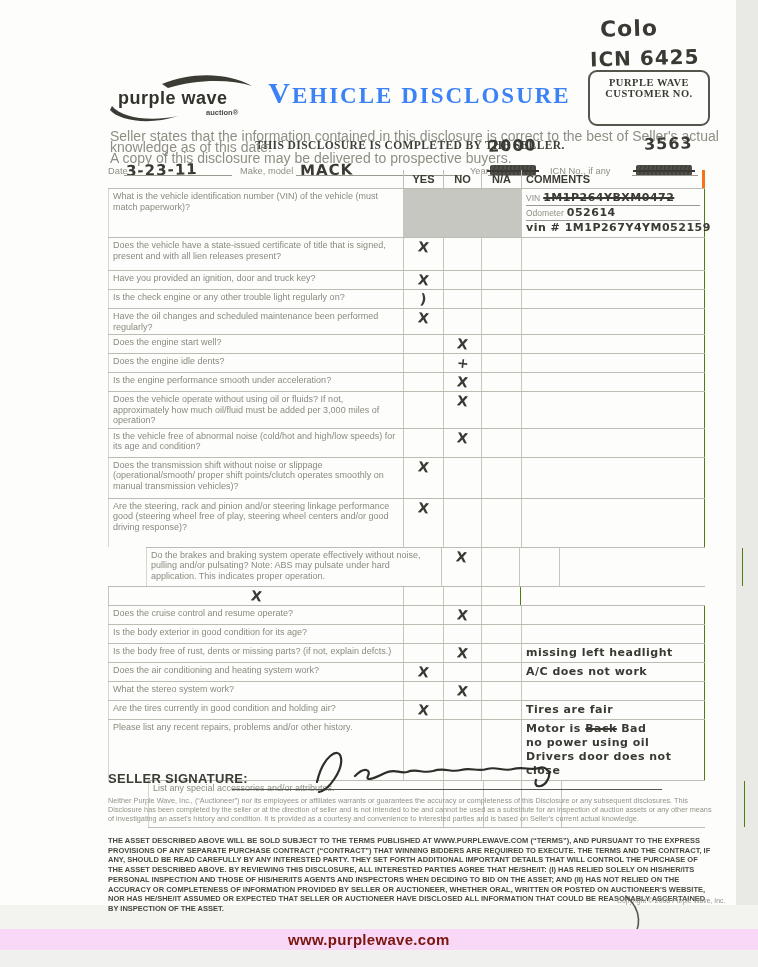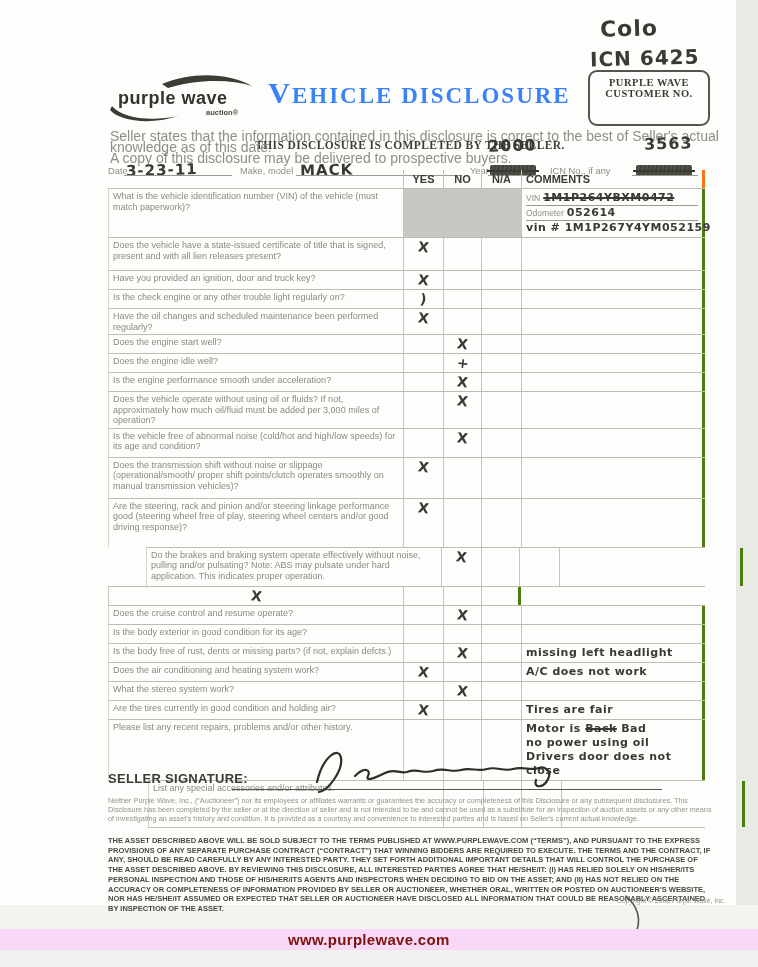--- a/index.html
+++ b/index.html
@@ -46,21 +46,21 @@
   
   .tbl{left:108px;top:170px;width:597px;font-size:9px;}
   .thead{display:grid;grid-template-columns:295px 40px 38px 40px 184px;height:18px;align-items:center;}
   .thead .hcell{font-weight:700;color:#3c3b34;font-size:11px;text-align:center;border-left:1px solid #c0c0b8;height:100%;display:flex;align-items:center;justify-content:center;}
   .thead .hcell.cmt{justify-content:flex-start;padding-left:4px;border-right:3px solid #f97316;}
   .thead .blank{border:none;}
   .trow{display:grid;grid-template-columns:295px 40px 38px 40px 184px;border-top:1px solid #bcbcb3;}
   .trow:last-child{border-bottom:1px solid #bcbcb3;}
   .cell{padding:2px 4px;box-sizing:border-box;border-left:1px solid #c6c6bd;position:relative;}
   .cell.q{border-left:1px solid #d6d6cd;color:#8b8a81;line-height:10.5px;}
-  .cell.cmts{border-right:3px solid #4d7c0f;overflow:visible;}
+  .cell.cmts{border-right:1px solid #4d7c0f;overflow:visible;}
   .cell.shade{background:#c7c7c1;}
   .mark{font-family:"DejaVu Sans",sans-serif;font-weight:700;color:#3a3933;font-size:14px;
         display:inline-block;transform:rotate(7deg);line-height:1;}
   .markcell{text-align:center;padding-top:2px;}
   .cline{line-height:13px;white-space:nowrap;}
   .cline .plbl{color:#8f8e85;font-size:8.5px;margin-right:3px;}
   .cline .hwv{font-family:"DejaVu Sans",sans-serif;font-weight:700;color:#3a3933;font-size:11px;letter-spacing:.5px;}
   .cline.uline{border-bottom:1px solid #9a9a91;}
   .cline s{text-decoration-thickness:2px;}
 
@@ -178,21 +178,21 @@
           <div class="cell cmts"></div>
         </div>
         <div class="trow" style="min-height: 17px;">
           <div class="cell q">Does the engine start well?</div>
           <div class="cell markcell"></div>
           <div class="cell markcell"><span class="mark">X</span></div>
           <div class="cell markcell"></div>
           <div class="cell cmts"></div>
         </div>
         <div class="trow" style="min-height: 17px;">
-          <div class="cell q">Does the engine idle well?</div>
+          <div class="cell q">Does the engine idle dents?</div>
           <div class="cell markcell"></div>
           <div class="cell markcell"><span class="mark">+</span></div>
           <div class="cell markcell"></div>
           <div class="cell cmts"></div>
         </div>
         <div class="trow" style="min-height: 18px;">
           <div class="cell q">Is the engine performance smooth under acceleration?</div>
           <div class="cell markcell"></div>
           <div class="cell markcell"><span class="mark">X</span></div>
           <div class="cell markcell"></div>

